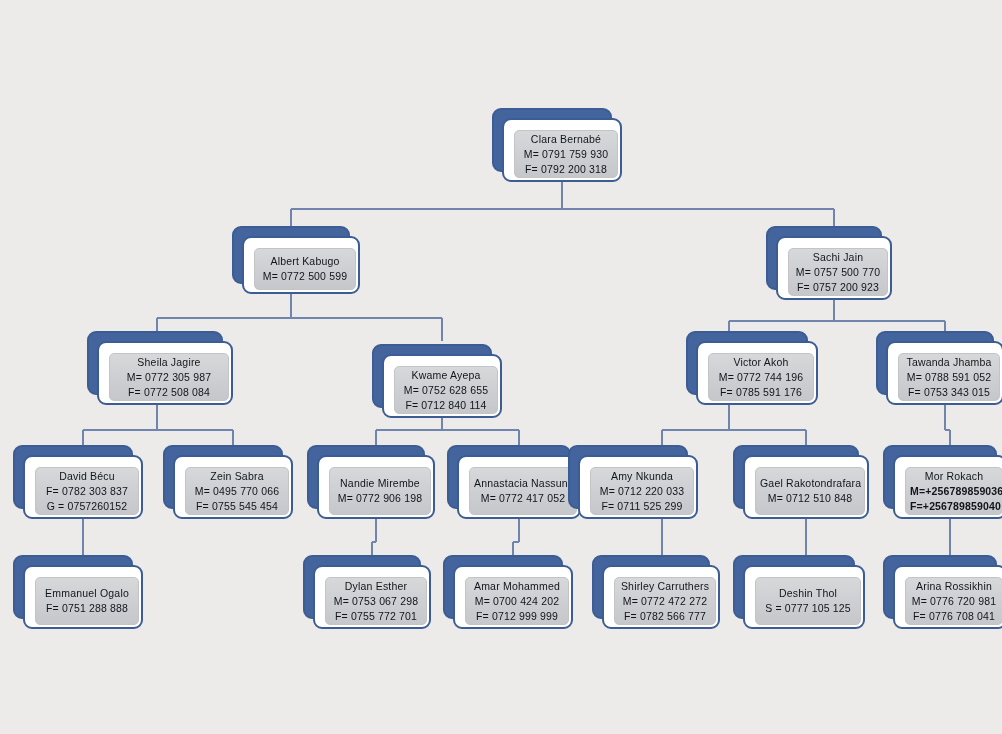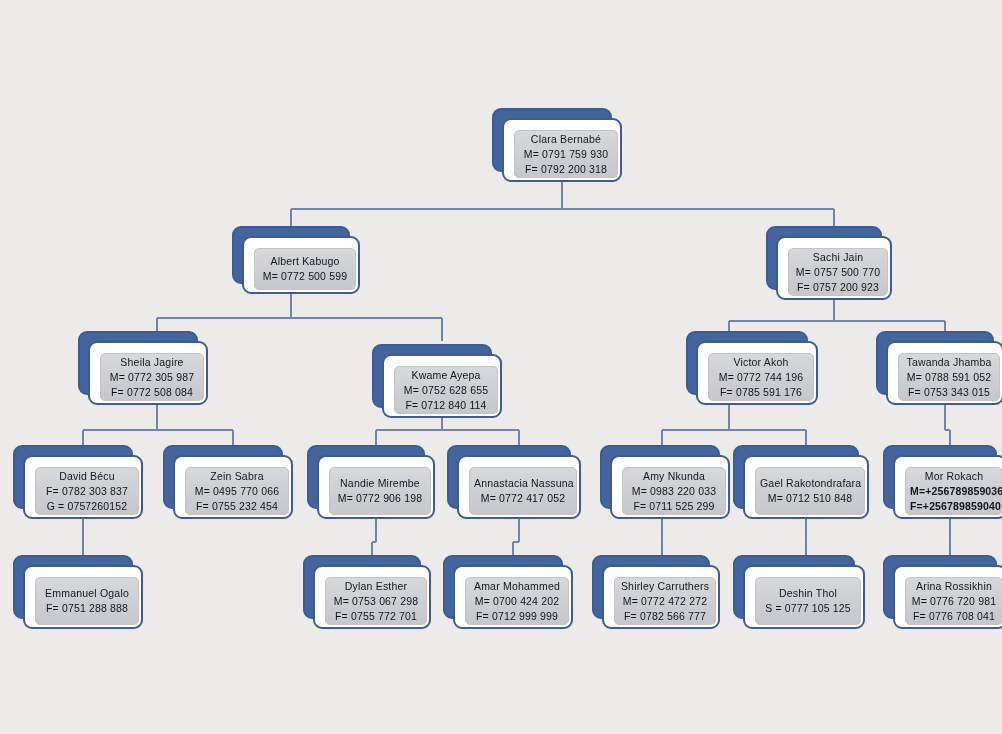--- a/index.html
+++ b/index.html
@@ -134,21 +134,21 @@
       <div class="node" style="left: 766px; top: 226px; width: 116px; height: 64px;">
         <div class="shadow"></div>
         <div class="card">
           <div class="inner">
             <div class="nm">Sachi Jain</div>
             <div class="ph">M= 0757 500 770</div>
             <div class="ph">F= 0757 200 923</div>
           </div>
         </div>
       </div>
-      <div class="node" style="left: 78px; top: 331px; width: 120px; height: 64px;">
+      <div class="node" style="left: 87px; top: 331px; width: 120px; height: 64px; padding-left: 16px;">
         <div class="shadow"></div>
         <div class="card">
           <div class="inner">
             <div class="nm">Sheila Jagire</div>
             <div class="ph">M= 0772 305 987</div>
             <div class="ph">F= 0772 508 084</div>
           </div>
         </div>
       </div>
       <div class="node" style="left: 372px; top: 344px; width: 120px; height: 64px;">
@@ -190,21 +190,21 @@
             <div class="ph">G = 0757260152</div>
           </div>
         </div>
       </div>
       <div class="node" style="left: 163px; top: 445px; width: 120px; height: 64px;">
         <div class="shadow"></div>
         <div class="card">
           <div class="inner">
             <div class="nm">Zein Sabra</div>
             <div class="ph">M= 0495 770 066</div>
-            <div class="ph">F= 0755 232 454</div>
+            <div class="ph">F= 0755 545 454</div>
           </div>
         </div>
       </div>
       <div class="node" style="left: 307px; top: 445px; width: 118px; height: 64px;">
         <div class="shadow"></div>
         <div class="card">
           <div class="inner">
             <div class="nm">Nandie Mirembe</div>
             <div class="ph">M= 0772 906 198</div>
           </div>
@@ -212,26 +212,26 @@
       </div>
       <div class="node" style="left: 447px; top: 445px; width: 124px; height: 64px;">
         <div class="shadow"></div>
         <div class="card">
           <div class="inner">
             <div class="nm">Annastacia Nassuna</div>
             <div class="ph">M= 0772 417 052</div>
           </div>
         </div>
       </div>
-      <div class="node" style="left: 568px; top: 445px; width: 120px; height: 64px; margin-left: 32px;">
+      <div class="node" style="left: 568px; top: 445px; width: 120px; height: 64px;">
         <div class="shadow"></div>
         <div class="card">
           <div class="inner">
             <div class="nm">Amy Nkunda</div>
-            <div class="ph">M= 0983 220 033</div>
+            <div class="ph">M= 0712 220 033</div>
             <div class="ph">F= 0711 525 299</div>
           </div>
         </div>
       </div>
       <div class="node" style="left: 733px; top: 445px; width: 126px; height: 64px;">
         <div class="shadow"></div>
         <div class="card">
           <div class="inner">
             <div class="nm">Gael Rakotondrafara</div>
             <div class="ph">M= 0712 510 848</div>

